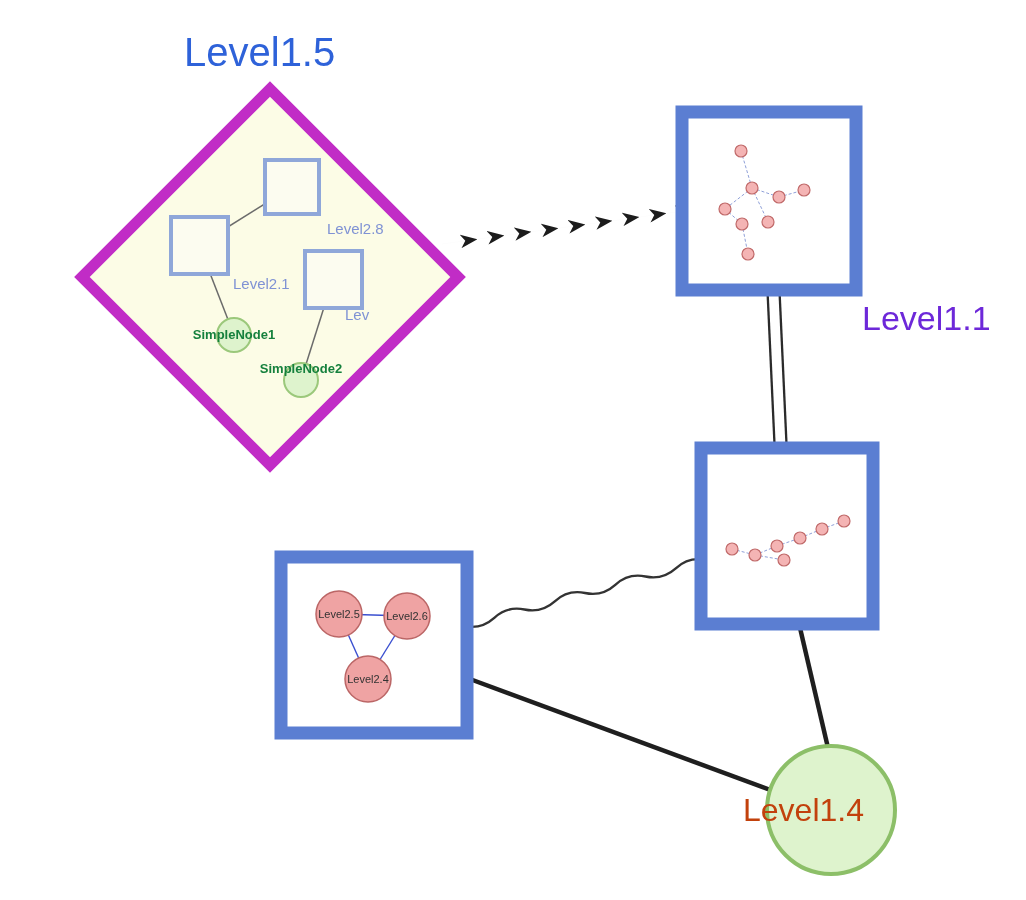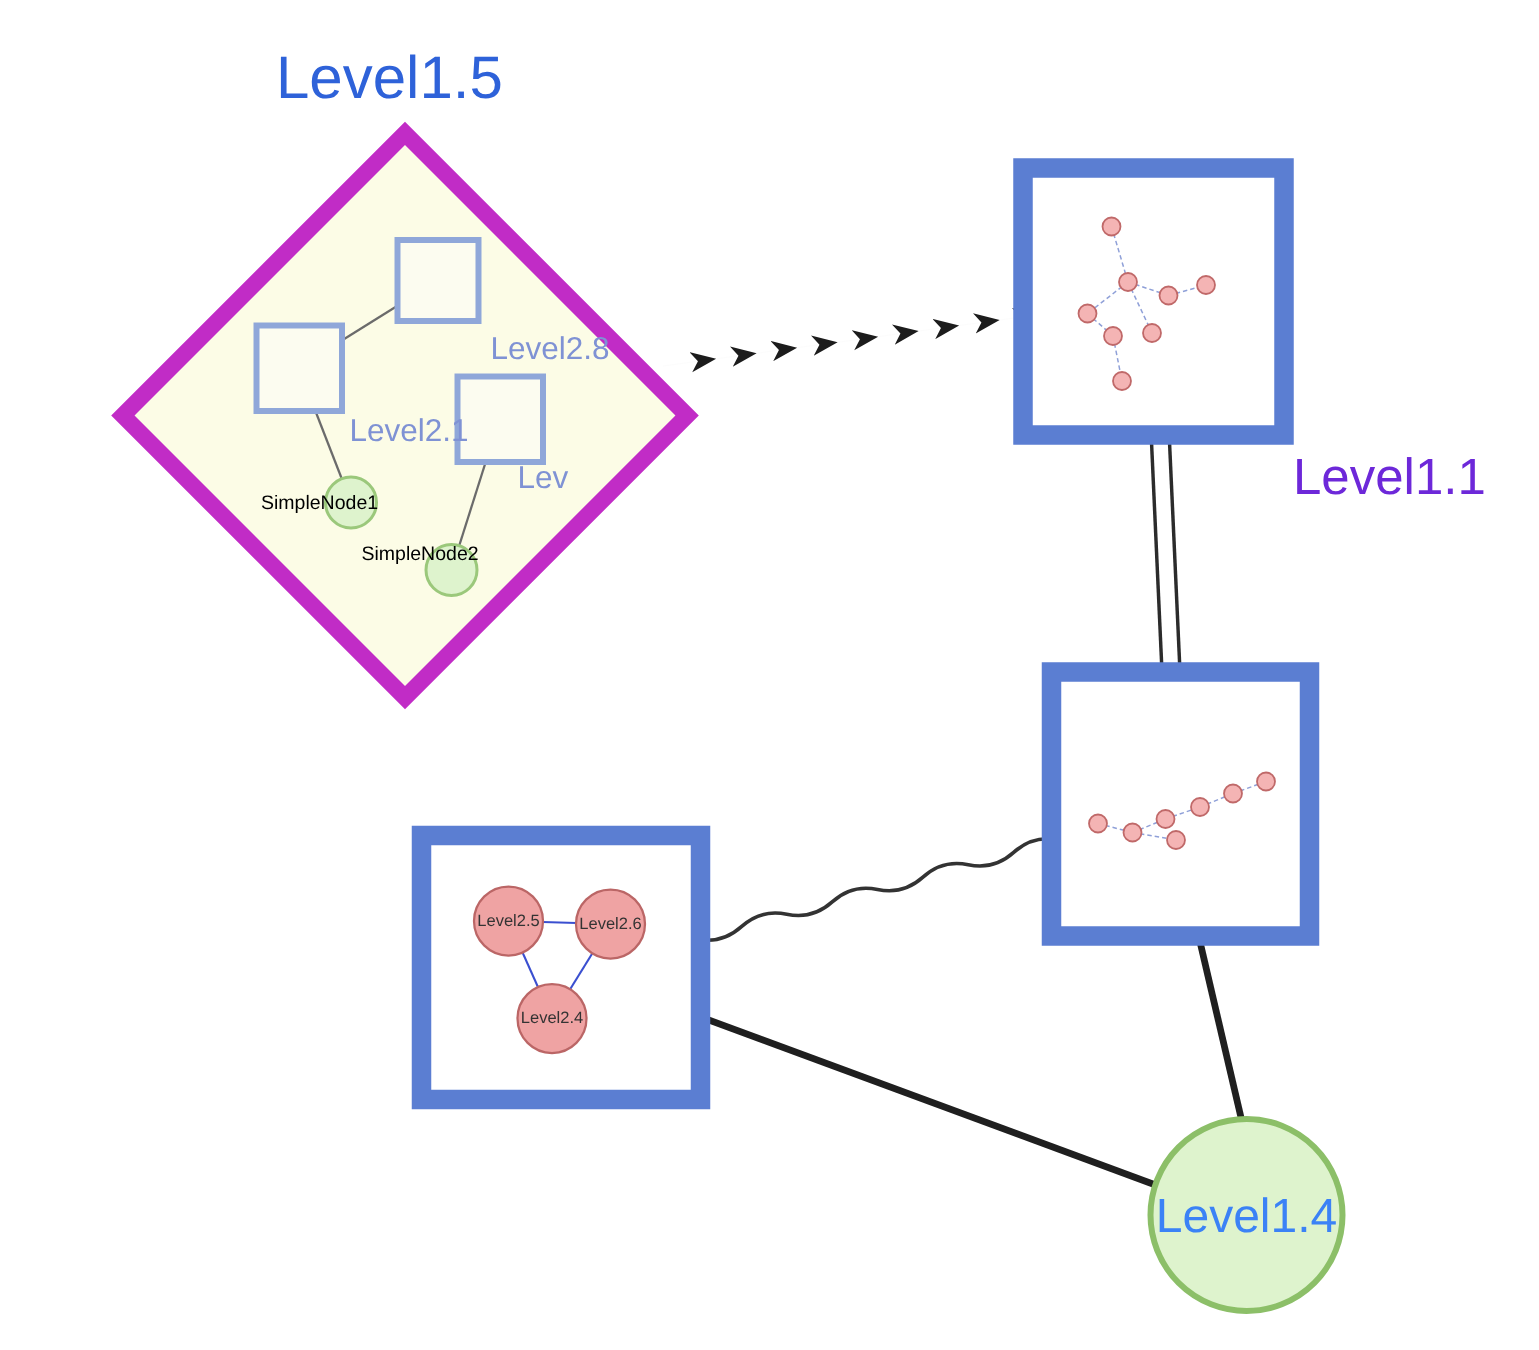--- a/index.html
+++ b/index.html
@@ -2,23 +2,23 @@
 <html><head>
 <meta charset="utf-8">
 <style>
   html,body{margin:0;padding:0;background:#fff;}
   .stage{position:relative;width:1026px;height:900px;background:#fff;overflow:hidden;
          font-family:"Liberation Sans",sans-serif;margin-left:44px;}
   .stage svg{position:absolute;left:0;top:0;}
   .lbl{position:absolute;white-space:nowrap;line-height:1.1;}
   .lbl-group{color:#6d28d9;font-size:34px;}
   .lbl-top{color:#2e62d9;font-size:40px;}
-  .lbl-inner{color:#7f92d4;font-size:21px;}
-  .lbl-node{color:#000000;font-size:13px;width:120px;}
-  .lbl-black{color:#3b82f6;font-size:32px;width:176px;text-align:center;}
+  .lbl-inner{color:#7f92d4;font-size:15px;}
+  .lbl-node{color:#15803d;font-size:13px;width:120px;text-align:center;font-weight:bold;}
+  .lbl-black{color:#c2410c;font-size:32px;width:176px;text-align:left;}
   .pink-lbl{position:absolute;width:46px;height:46px;border-radius:50%;overflow:hidden;
             display:flex;align-items:center;justify-content:center;
             font-size:11px;color:#333;}
 </style>
 </head>
 <body>
 
 <div class="stage">
 
 <svg width="1026" height="900" viewBox="0 0 1026 900">

